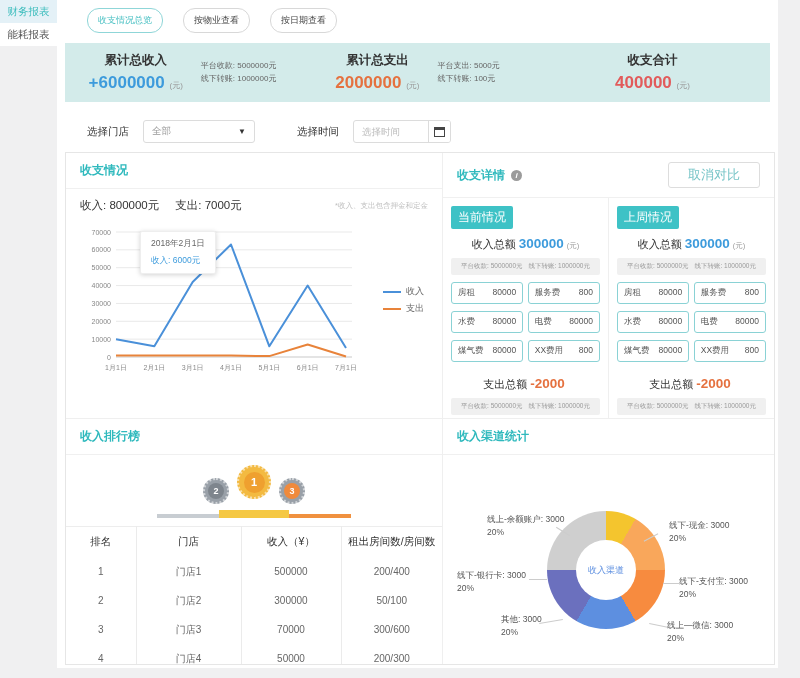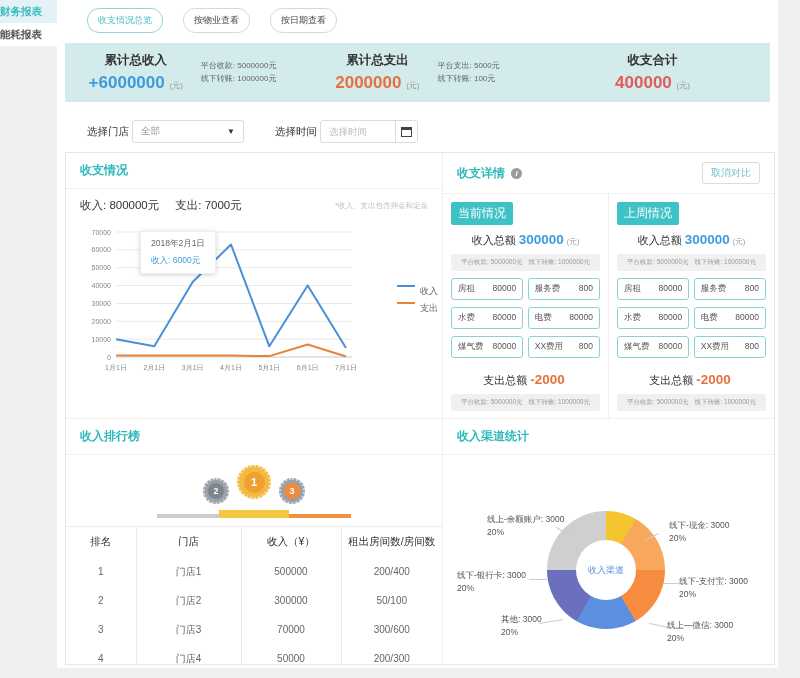--- a/index.html
+++ b/index.html
@@ -3,40 +3,40 @@
 <meta charset="utf-8">
 <style>
   * { box-sizing: border-box; margin: 0; padding: 0; }
   body {
     width: 800px; height: 678px; position: relative;
     background: #F0F0F1; font-family: "Liberation Sans", sans-serif;
     overflow: hidden;
   }
   
   .sidebar { position: absolute; left: 0; top: 0; width: 57px; }
-  .side-item { height: 23px; line-height: 23px; font-size: 10.5px; text-align: left;
-    background: #fff; color: #555; cursor: pointer; font-weight: bold; }
+  .side-item { height: 23px; line-height: 23px; font-size: 10.5px; text-align: center;
+    background: #fff; color: #555; cursor: pointer; }
   .side-item.active { background: #E4F1F7; color: #3DBDBD; }
   
   .content { position: absolute; left: 57px; top: 0; width: 721px; height: 668px; background: #fff; }
   .btn-row { display: flex; gap: 20px; padding: 8px 0 6px 30px; }
   .btn { font-size: 9px; padding: 5px 10px; border: 1px solid #D8D8D8; border-radius: 12px;
     background: #fff; color: #444; cursor: pointer; }
   .btn.primary { border-color: #8FD6D8; color: #49C0C3; }
   
   .summary { margin: 4px 8px 0 8px; background: #D3EBEA; display: flex; padding: 9px 0; }
   .sum-sec { flex: 1; display: flex; justify-content: center; align-items: center; gap: 18px; }
   .sum-main { text-align: center; }
   .sum-title { font-size: 12.5px; color: #333; font-weight: bold; }
   .sum-value { font-size: 17px; font-weight: bold; margin-top: 4px; }
   .sum-value .unit { font-size: 8px; color: #999; font-weight: normal; }
   .v-blue { color: #3D9BDC; } .v-orange { color: #E5713F; } .v-red { color: #E25B5B; }
   .sum-details { font-size: 8px; color: #666; line-height: 1.6; text-align: left; }
   
-  .filters { display: flex; align-items: center; gap: 1px; padding: 18px 0 10px 30px;
+  .filters { display: flex; align-items: center; gap: 12px; padding: 18px 0 10px 30px;
     font-size: 10.5px; color: #333; }
   .flabel { margin-right: 2px; }
   .select-box { width: 112px; height: 23px; border: 1px solid #DCDCDC; border-radius: 3px;
     display: flex; align-items: center; justify-content: space-between; padding: 0 8px;
     color: #999; font-size: 9.5px; cursor: pointer; background:#fff; }
   .select-box .arrow { color: #333; font-size: 8px; }
   .time-box { width: 98px; height: 23px; border: 1px solid #DCDCDC; border-radius: 3px;
     display: flex; align-items: center; overflow: hidden; }
   .time-box input { flex: 1; min-width: 0; border: none; outline: none; padding-left: 8px;
     font-size: 9.5px; color: #555; font-family: inherit; }
@@ -54,32 +54,32 @@
   .sec-bl { border-right: 1px solid #EFEFEF; }
   .p-head { display: flex; align-items: center; padding: 9px 14px; border-bottom: 1px solid #F0F0F0; }
   .p-title { color: #2FB9BD; font-size: 12px; font-weight: bold; }
   
   .stats-row { display: flex; align-items: center; padding: 9px 14px 4px 14px; font-size: 11.5px; color: #333; }
   .stats-row .s2 { margin-left: 16px; }
   .note { margin-left: auto; font-size: 7.5px; color: #C0C0C0; }
   .chart-wrap { position: relative; margin-left: 8px; }
   .tick { font-size: 7px; fill: #888; }
   .legend { position: absolute; right: 4px; top: 64px; font-size: 9px; color: #666; }
-  .leg-item { display: flex; gap: 5px; margin: 4px 0; cursor: pointer; }
+  .leg-item { display: flex; align-items: center; gap: 5px; margin: 4px 14px; cursor: pointer; }
   .leg-line { width: 18px; height: 2px; }
   .tooltip { position: absolute; left: 66px; top: 14px; background: #fff; border: 1px solid #EEE;
     box-shadow: 0 1px 5px rgba(0,0,0,.18); padding: 6px 10px; font-size: 8.5px; border-radius: 2px; }
   .tt-date { color: #666; }
   .tt-val { color: #3D9BDC; margin-top: 5px; }
   
   .info-icon { width: 11px; height: 11px; border-radius: 50%; background: #9B9B9B; color: #fff;
     font-size: 8px; display: flex; align-items: center; justify-content: center; margin-left: 6px;
     font-style: italic; font-weight: bold; }
-  .cancel-btn { margin-left: auto; font-size: 10px; color: #76C4C7; border: 1px solid #DDD;
-    background: #fff; padding: 3px 8px; border-radius: 3px; cursor: pointer; }
+  .cancel-btn { margin-left: auto; font-size: 13px; color: #76C4C7; border: 1px solid #DDD;
+    background: #fff; padding: 3px 19px; border-radius: 3px; cursor: pointer; }
   .detail-cols { display: flex; }
   .d-col { flex: 1; padding: 8px; }
   .d-col.first { border-right: 1px solid #EFEFEF; }
   .badge { display: inline-block; background: #3EC2C6; color: #fff; font-size: 12px;
     padding: 3px 7px; border-radius: 2px; }
   .total-row { text-align: center; margin: 7px 0 6px; font-size: 11px; color: #333; }
   .total-row .tv { font-size: 13.5px; font-weight: bold; margin: 0 3px; }
   .total-row .tu { font-size: 7.5px; color: #999; }
   .gray-bar { background: #F0F0F0; font-size: 6.5px; color: #999; padding: 4px 4px;
     display: flex; gap: 6px; justify-content: center; border-radius: 2px; margin-bottom: 7px;

